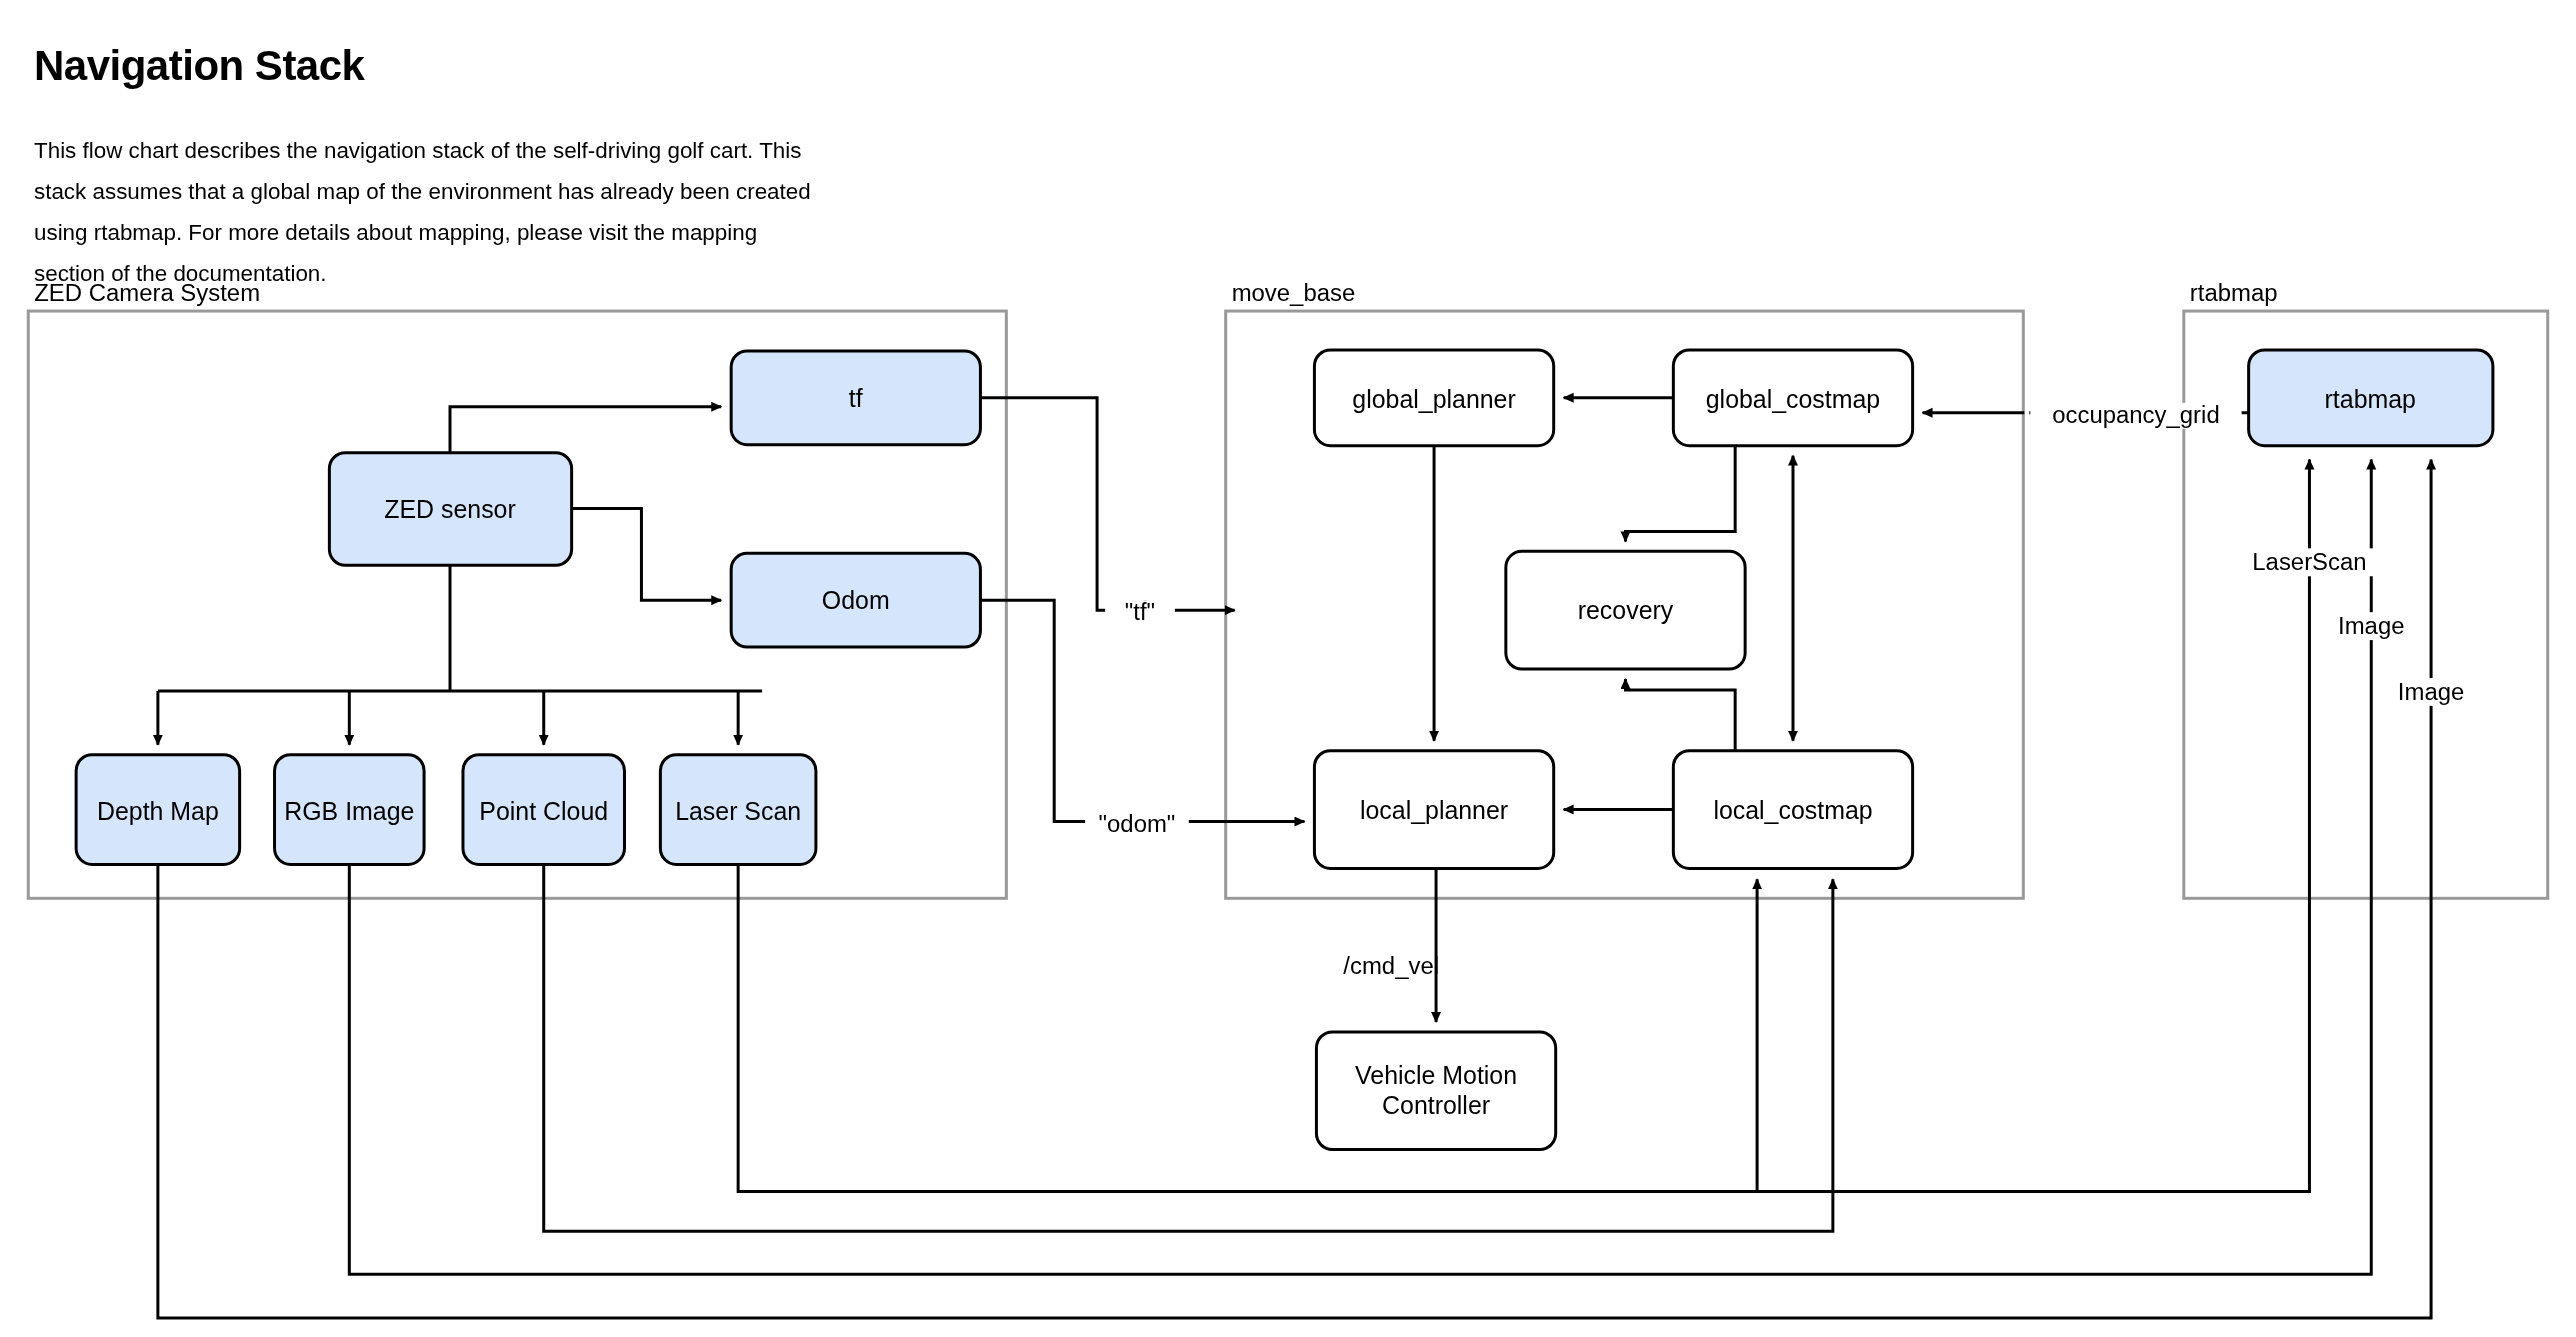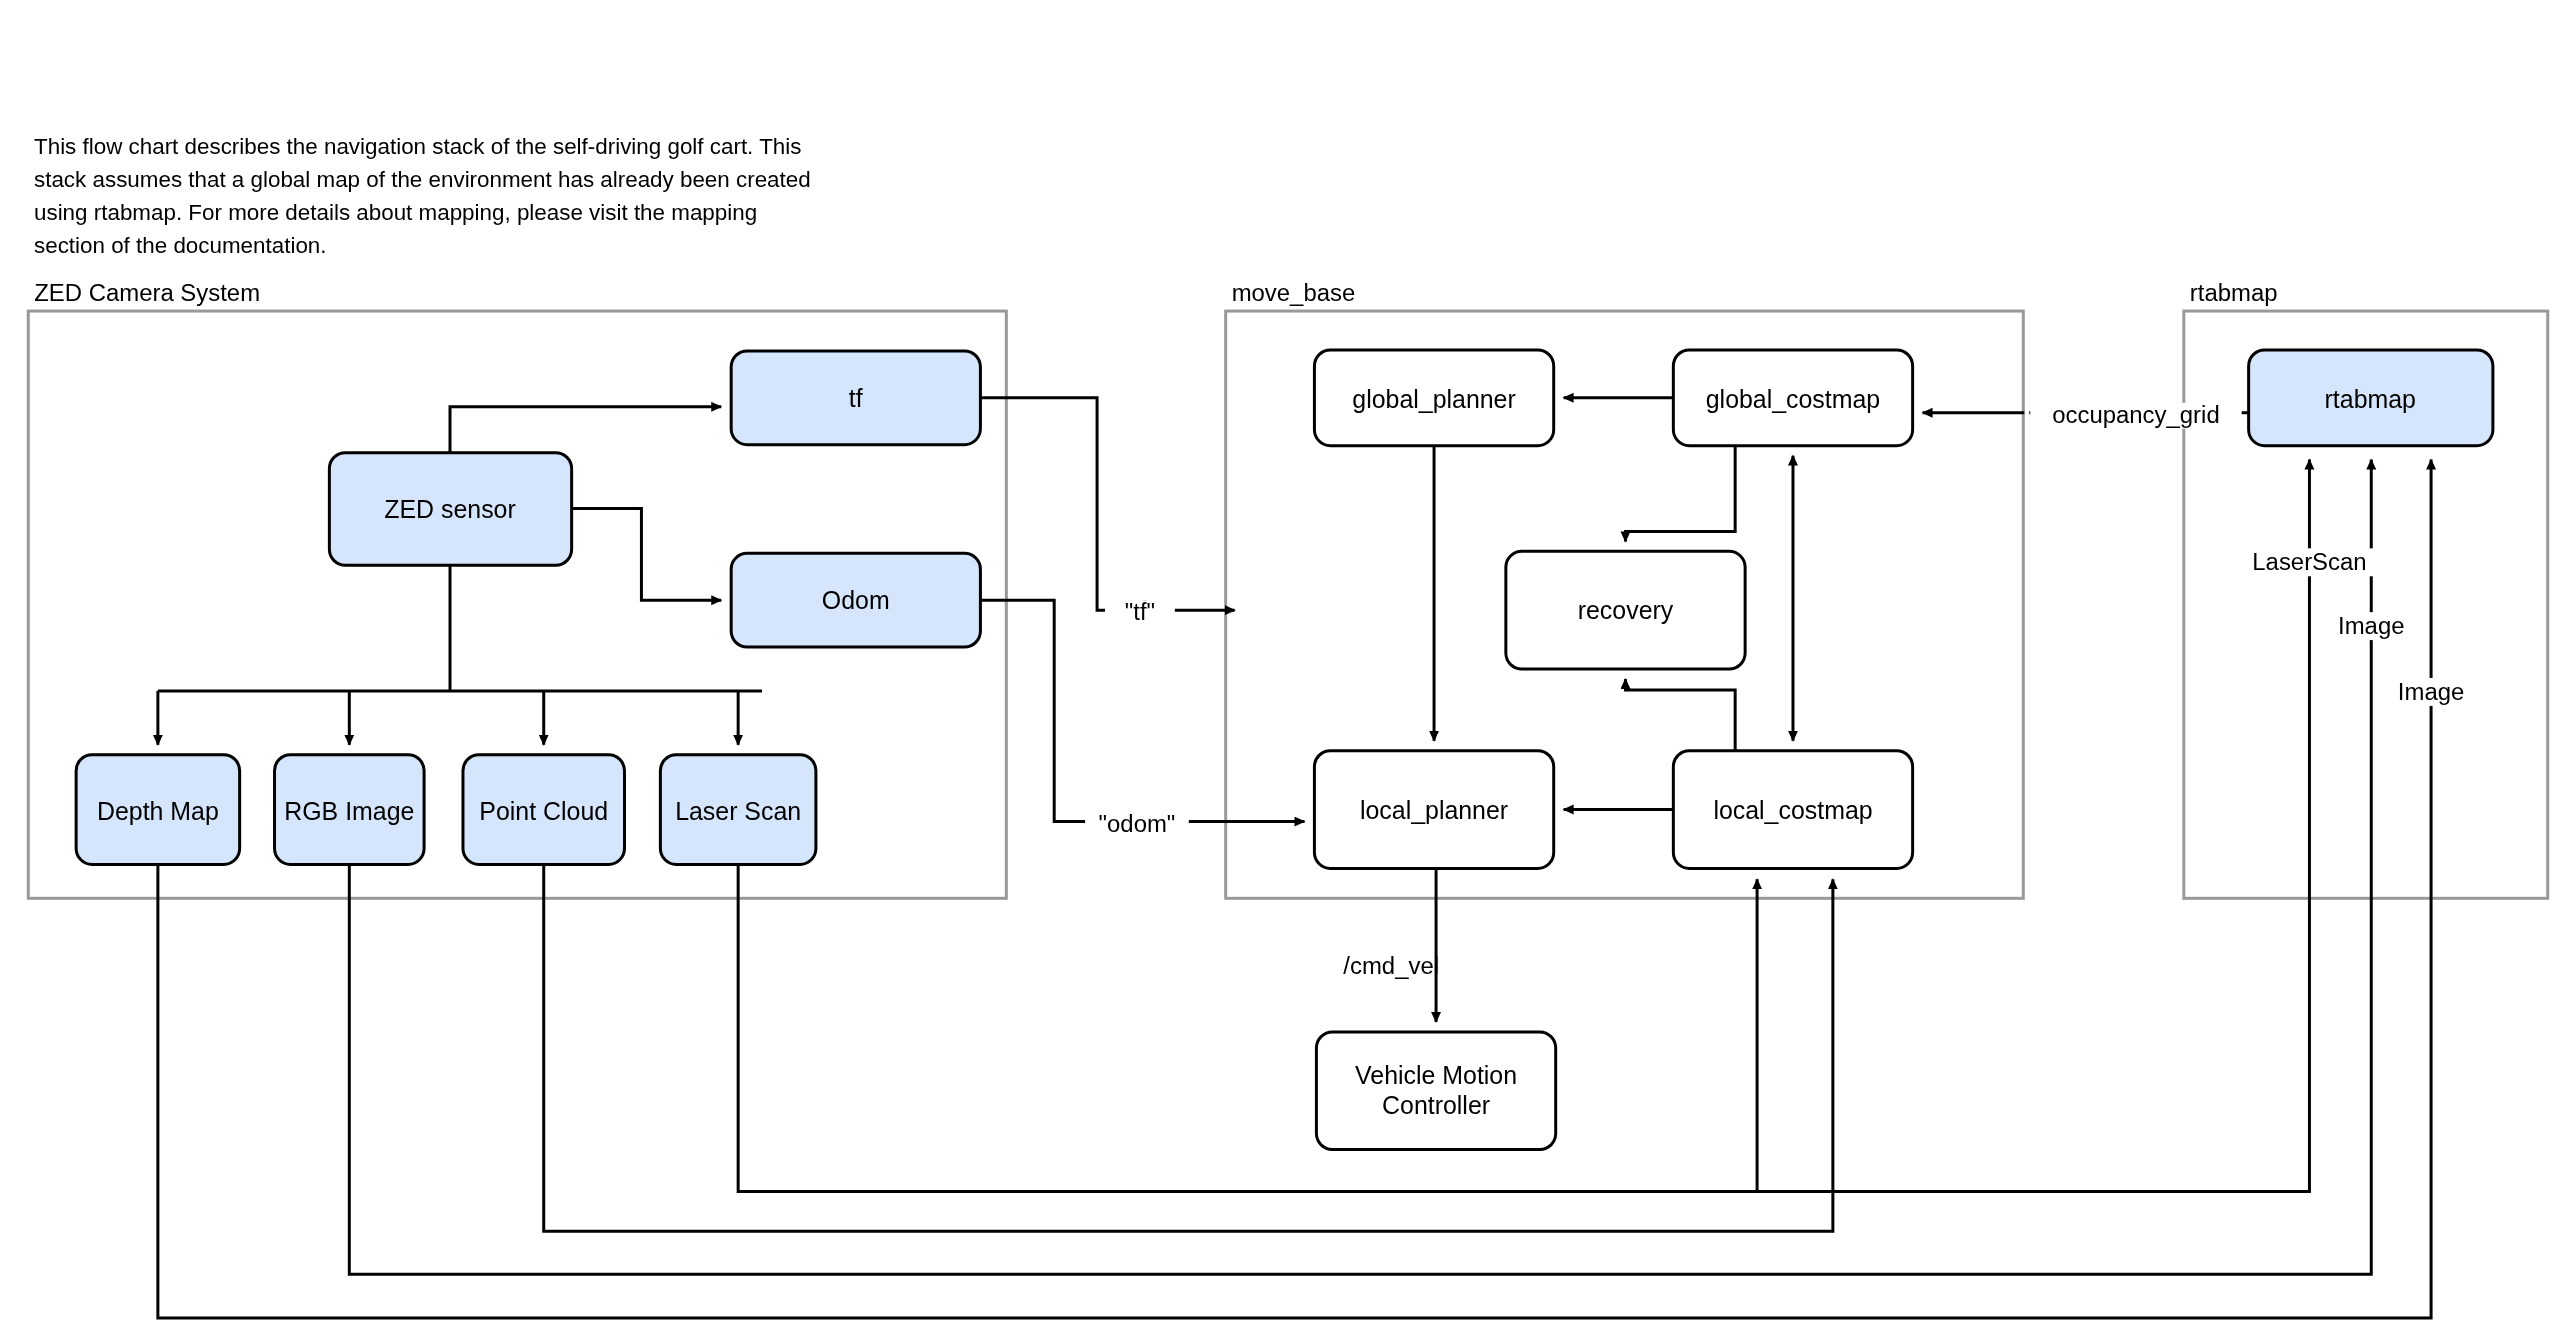--- a/index.html
+++ b/index.html
@@ -28,21 +28,21 @@
     font-weight: bold;
     letter-spacing: -0.5px;
     white-space: nowrap;
   }
   #doc-desc {
     position: absolute;
     left: 34px;
     top: 108px;
     width: 798px;
     font-size: 22.4px;
-    line-height: 33px;
+    line-height: 41px;
   }
   #diagram {
     position: absolute;
     left: 0;
     top: 0;
     width: 2576px;
     height: 1337px;
   }
   .grp-label {
     font-size: 24px;
@@ -79,20 +79,21 @@
     font-size: 24px;
     fill: #000000;
     font-family: "Liberation Sans", sans-serif;
   }
 </style>
 </head>
 <body>
 
 <div id="page">
 
+  <h1 id="doc-title">Navigation Stack</h1>
   <p id="doc-desc">This flow chart describes the navigation stack of the self-driving golf cart. This stack assumes that a global map of the environment has already been created using rtabmap. For more details about mapping, please visit the mapping section of the documentation.</p>
 
   <svg id="diagram" viewBox="0 0 2583 1341">
     <defs>
       <marker id="arrow" markerWidth="12" markerHeight="12" refX="10" refY="5" orient="auto" markerUnits="userSpaceOnUse">
         <path d="M0,0 L11,5 L0,10 z" fill="#000000"></path>
       </marker>
       <marker id="arrowStart" markerWidth="12" markerHeight="12" refX="1" refY="5" orient="auto" markerUnits="userSpaceOnUse">
         <path d="M11,0 L0,5 L11,10 z" fill="#000000"></path>
       </marker>

